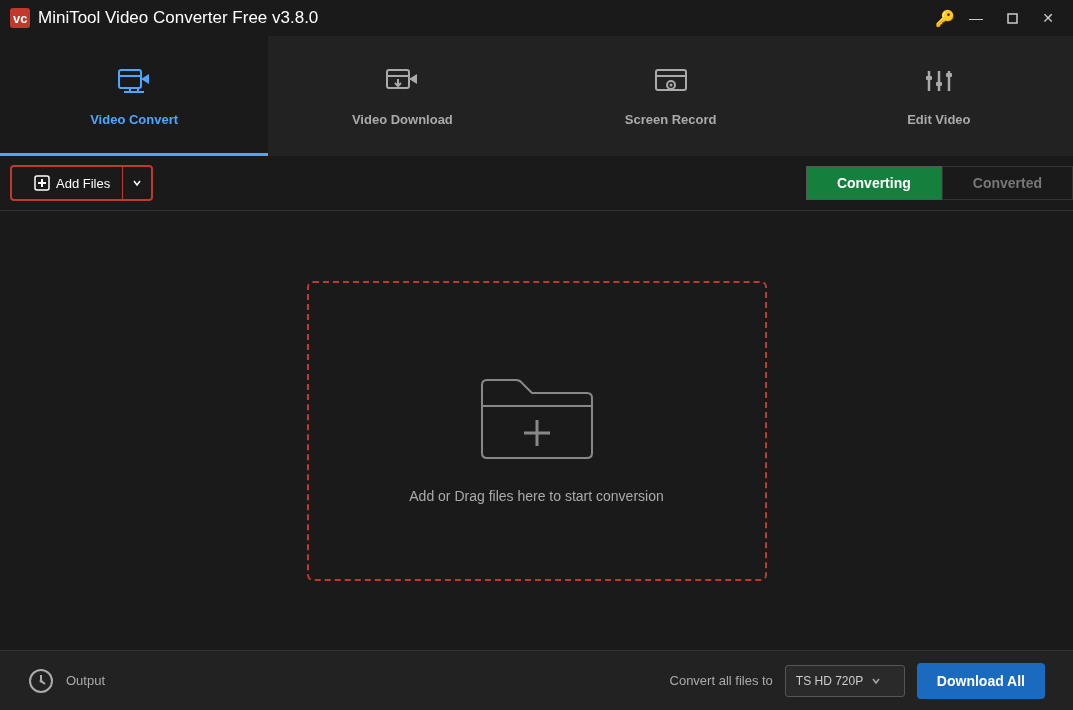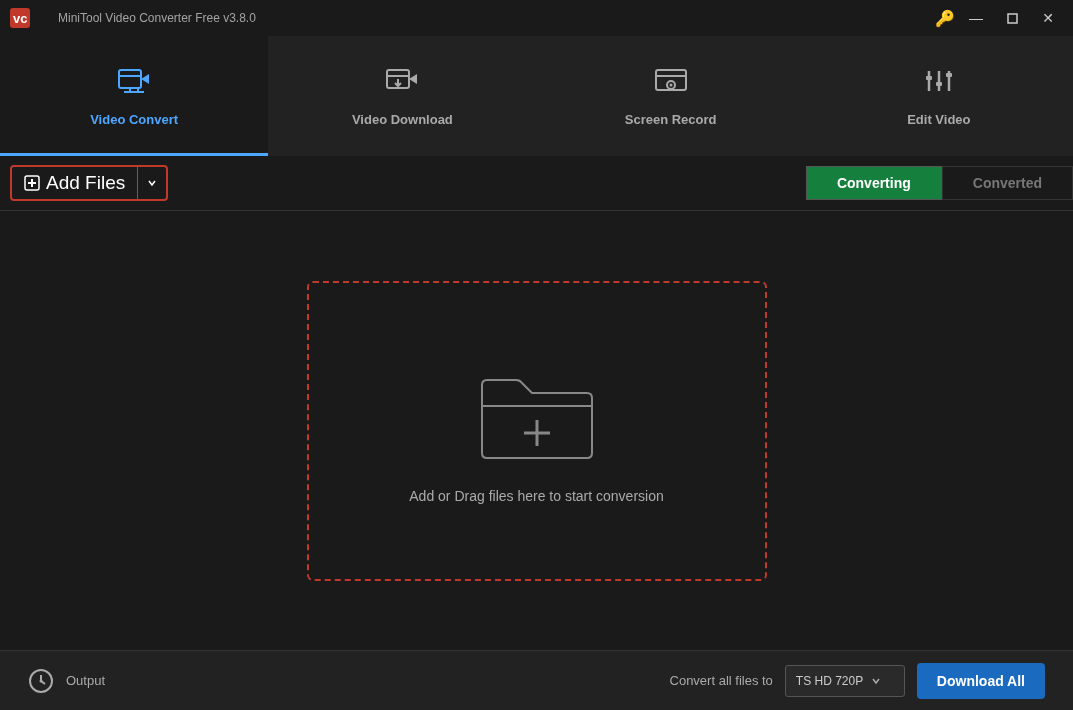--- a/index.html
+++ b/index.html
@@ -26,23 +26,22 @@
     #title-left {
       display: flex;
       align-items: center;
       gap: 8px;
     }
     #app-logo {
       width: 20px;
       height: 20px;
     }
     #app-title {
-      font-size: 12px;
-      color: #a3a3a3;
-      margin-left: 20px;
+      font-size: 17px;
+      color: #ffffff;
     }
     #title-controls {
       display: flex;
       align-items: center;
       gap: 6px;
     }
     .title-btn {
       width: 30px;
       height: 22px;
       display: flex;
@@ -108,23 +107,24 @@
       border-radius: 4px;
       height: 36px;
       cursor: pointer;
     }
     #add-files-main {
       display: flex;
       align-items: center;
       gap: 6px;
       padding: 0 12px;
       color: #fff;
-      font-size: 19px;
+      font-size: 13px;
       height: 100%;
       border-right: 1px solid #c0392b;
+      margin-left: 10px;
     }
     #add-files-dropdown {
       display: flex;
       align-items: center;
       justify-content: center;
       width: 28px;
       height: 100%;
       color: #fff;
     }
 

